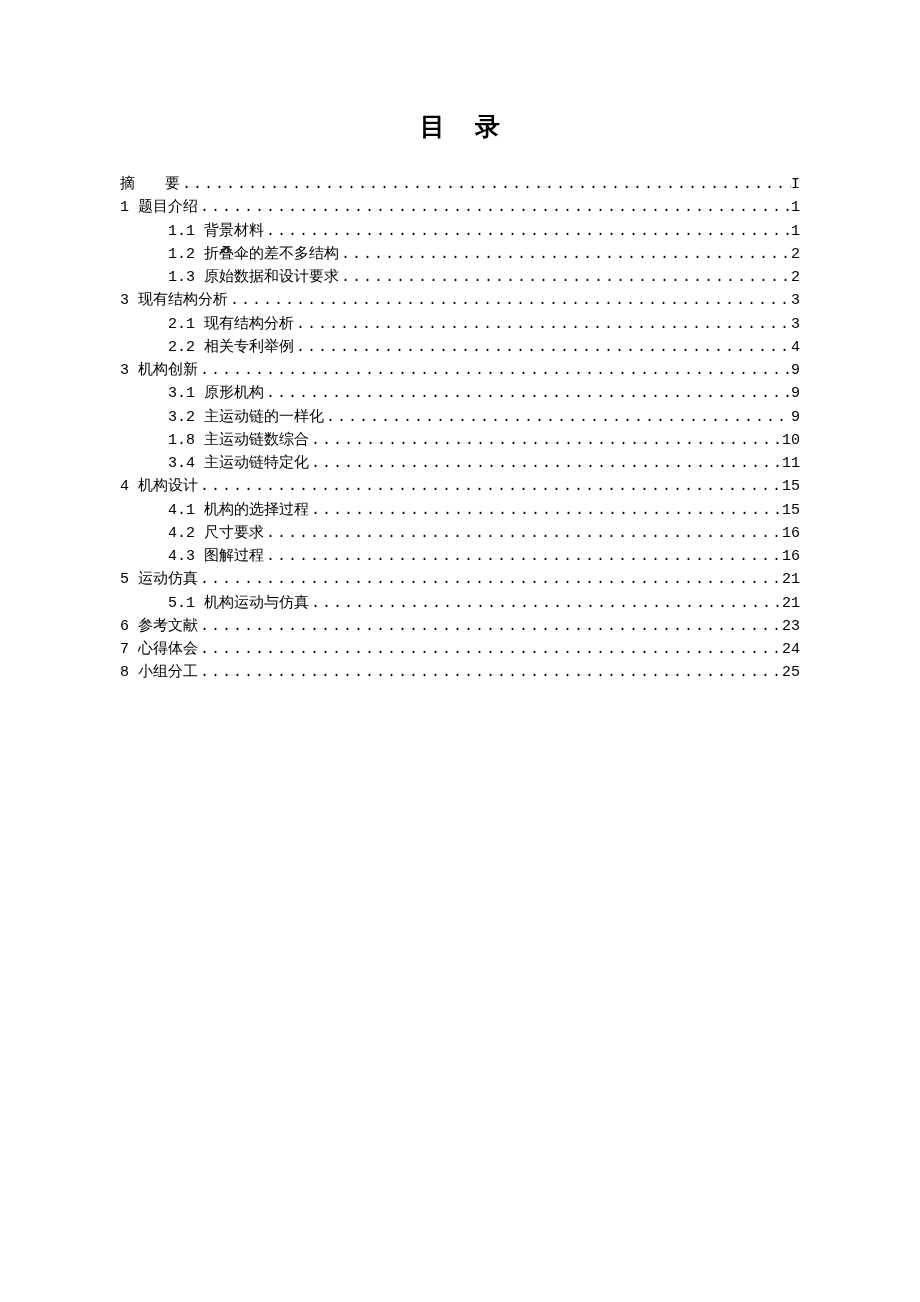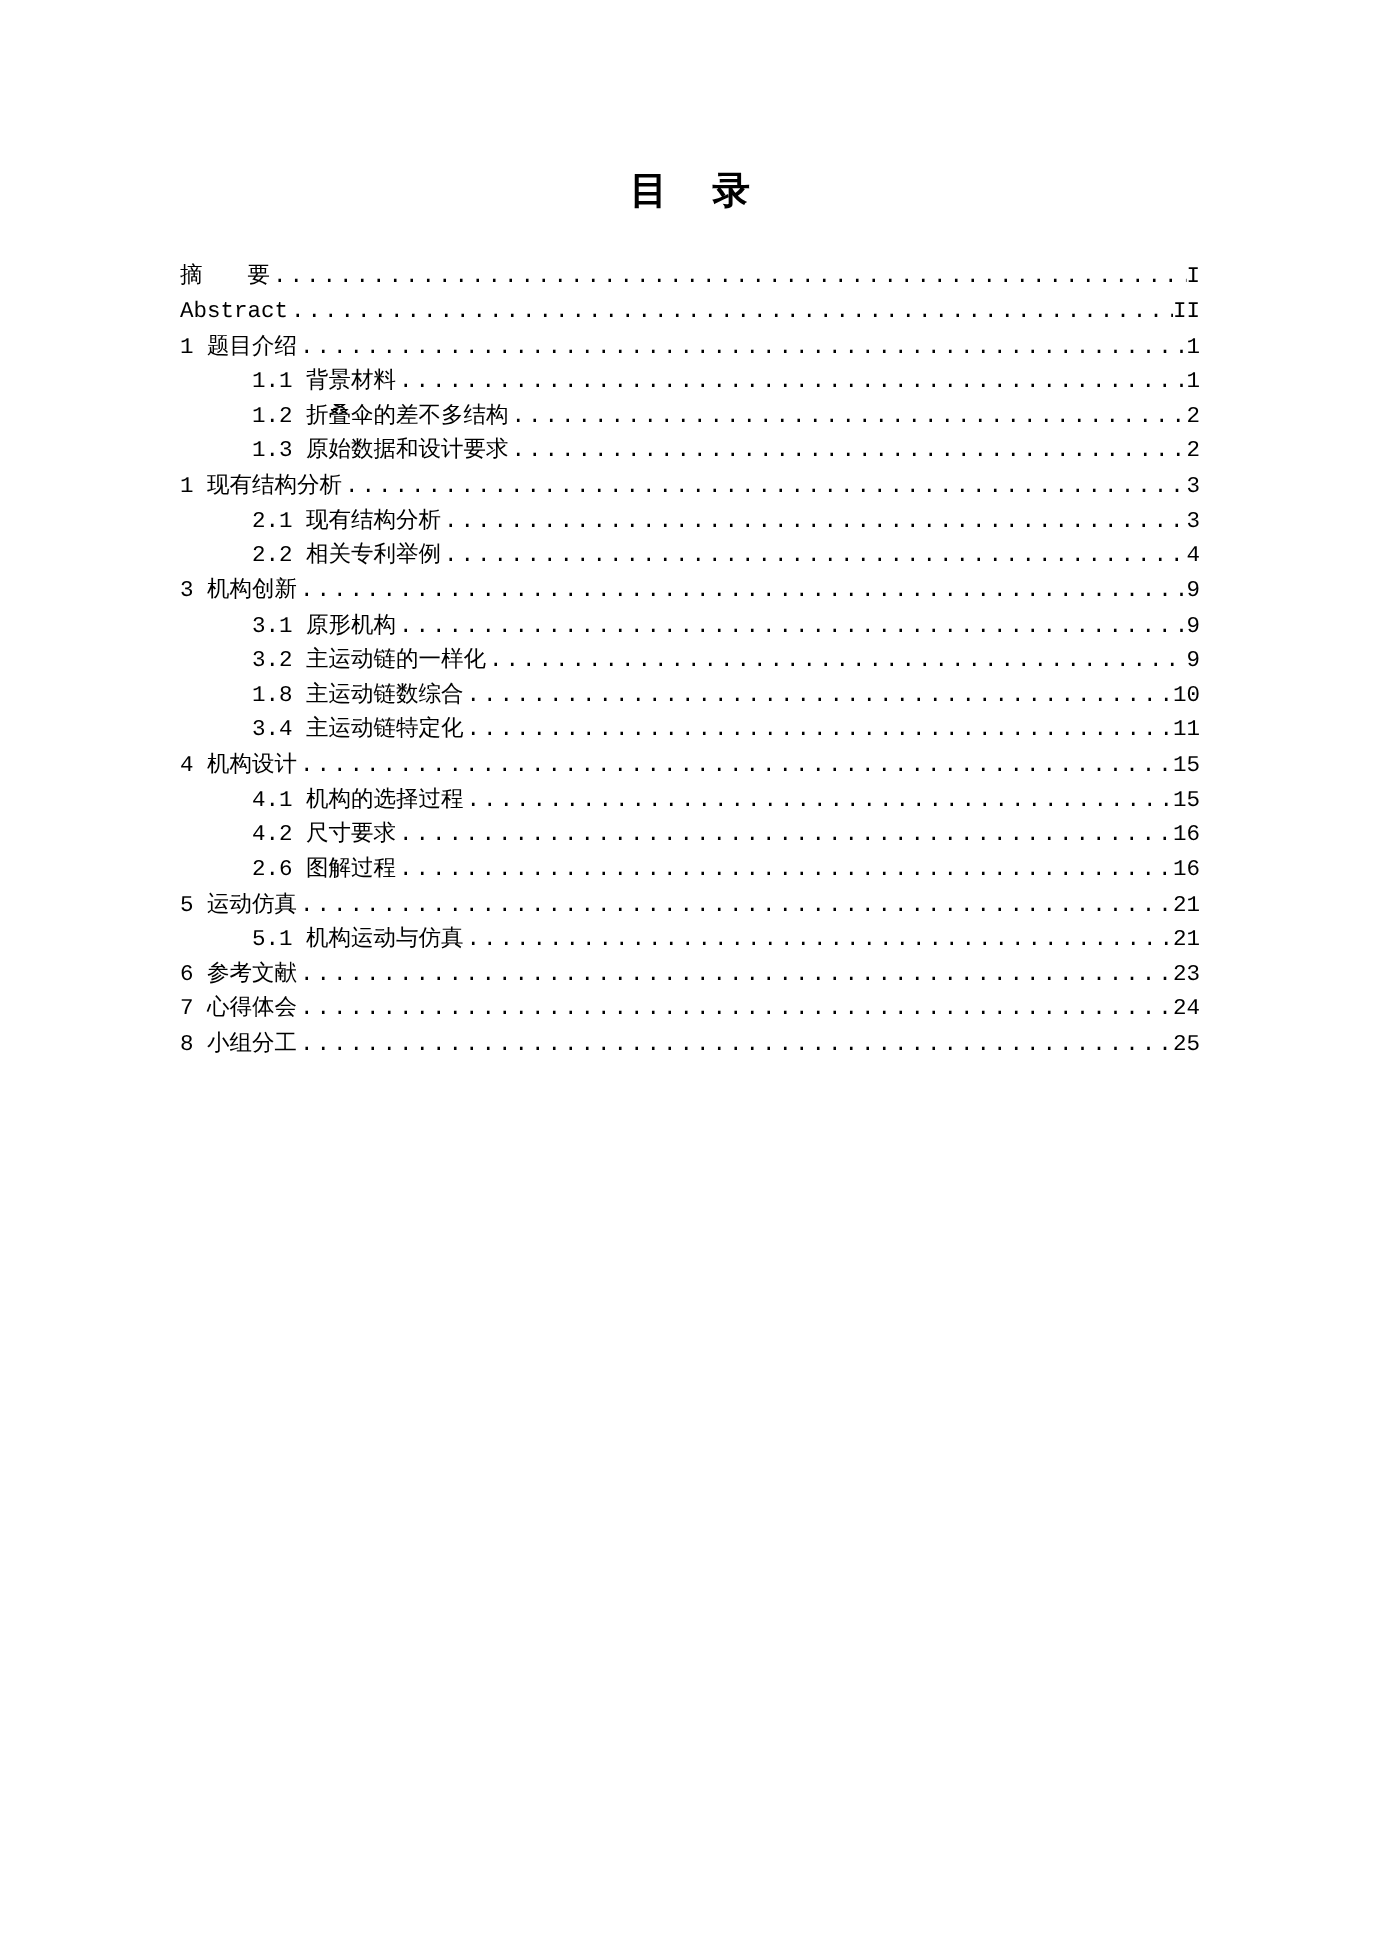--- a/index.html
+++ b/index.html
@@ -61,46 +61,41 @@
 
 <h1 class="title">目录</h1>
 
 <div class="toc" id="toc-container">
     <div class="toc-row level-0">
       <span class="toc-label">摘　　要</span>
       <span class="toc-dots"></span>
       <span class="toc-page">I</span>
     </div>
     <div class="toc-row level-0">
-      <span class="toc-label">Abstract</span>
-      <span class="toc-dots"></span>
-      <span class="toc-page">II</span>
-    </div>
-    <div class="toc-row level-0">
       <span class="toc-label">1 题目介绍</span>
       <span class="toc-dots"></span>
       <span class="toc-page">1</span>
     </div>
     <div class="toc-row level-1">
       <span class="toc-label">1.1 背景材料</span>
       <span class="toc-dots"></span>
       <span class="toc-page">1</span>
     </div>
     <div class="toc-row level-1">
       <span class="toc-label">1.2 折叠伞的差不多结构</span>
       <span class="toc-dots"></span>
       <span class="toc-page">2</span>
     </div>
     <div class="toc-row level-1">
       <span class="toc-label">1.3 原始数据和设计要求</span>
       <span class="toc-dots"></span>
       <span class="toc-page">2</span>
     </div>
     <div class="toc-row level-0">
-      <span class="toc-label">1 现有结构分析</span>
+      <span class="toc-label">3 现有结构分析</span>
       <span class="toc-dots"></span>
       <span class="toc-page">3</span>
     </div>
     <div class="toc-row level-1">
       <span class="toc-label">2.1 现有结构分析</span>
       <span class="toc-dots"></span>
       <span class="toc-page">3</span>
     </div>
     <div class="toc-row level-1">
       <span class="toc-label">2.2 相关专利举例</span>
@@ -141,21 +136,21 @@
       <span class="toc-label">4.1 机构的选择过程</span>
       <span class="toc-dots"></span>
       <span class="toc-page">15</span>
     </div>
     <div class="toc-row level-1">
       <span class="toc-label">4.2 尺寸要求</span>
       <span class="toc-dots"></span>
       <span class="toc-page">16</span>
     </div>
     <div class="toc-row level-1">
-      <span class="toc-label">2.6 图解过程</span>
+      <span class="toc-label">4.3 图解过程</span>
       <span class="toc-dots"></span>
       <span class="toc-page">16</span>
     </div>
     <div class="toc-row level-0">
       <span class="toc-label">5 运动仿真</span>
       <span class="toc-dots"></span>
       <span class="toc-page">21</span>
     </div>
     <div class="toc-row level-1">
       <span class="toc-label">5.1 机构运动与仿真</span>

